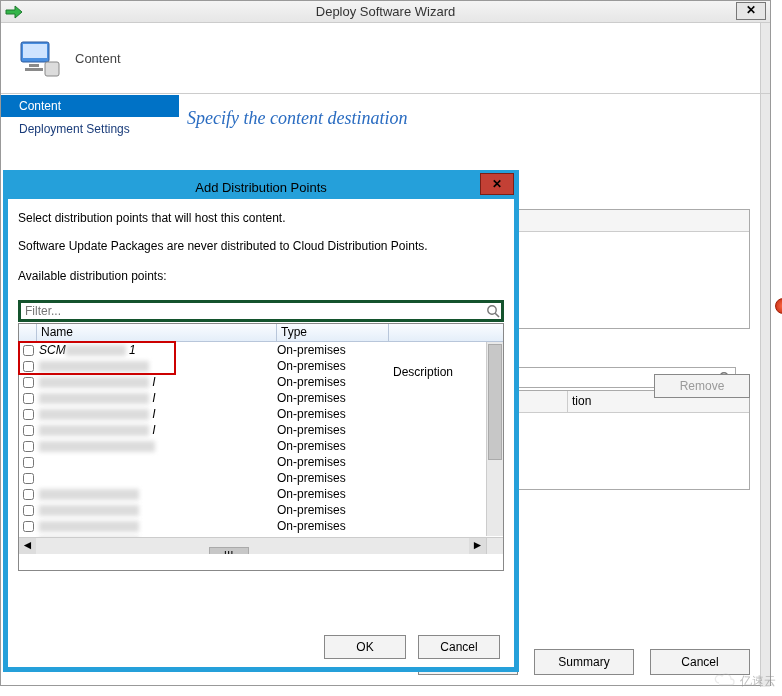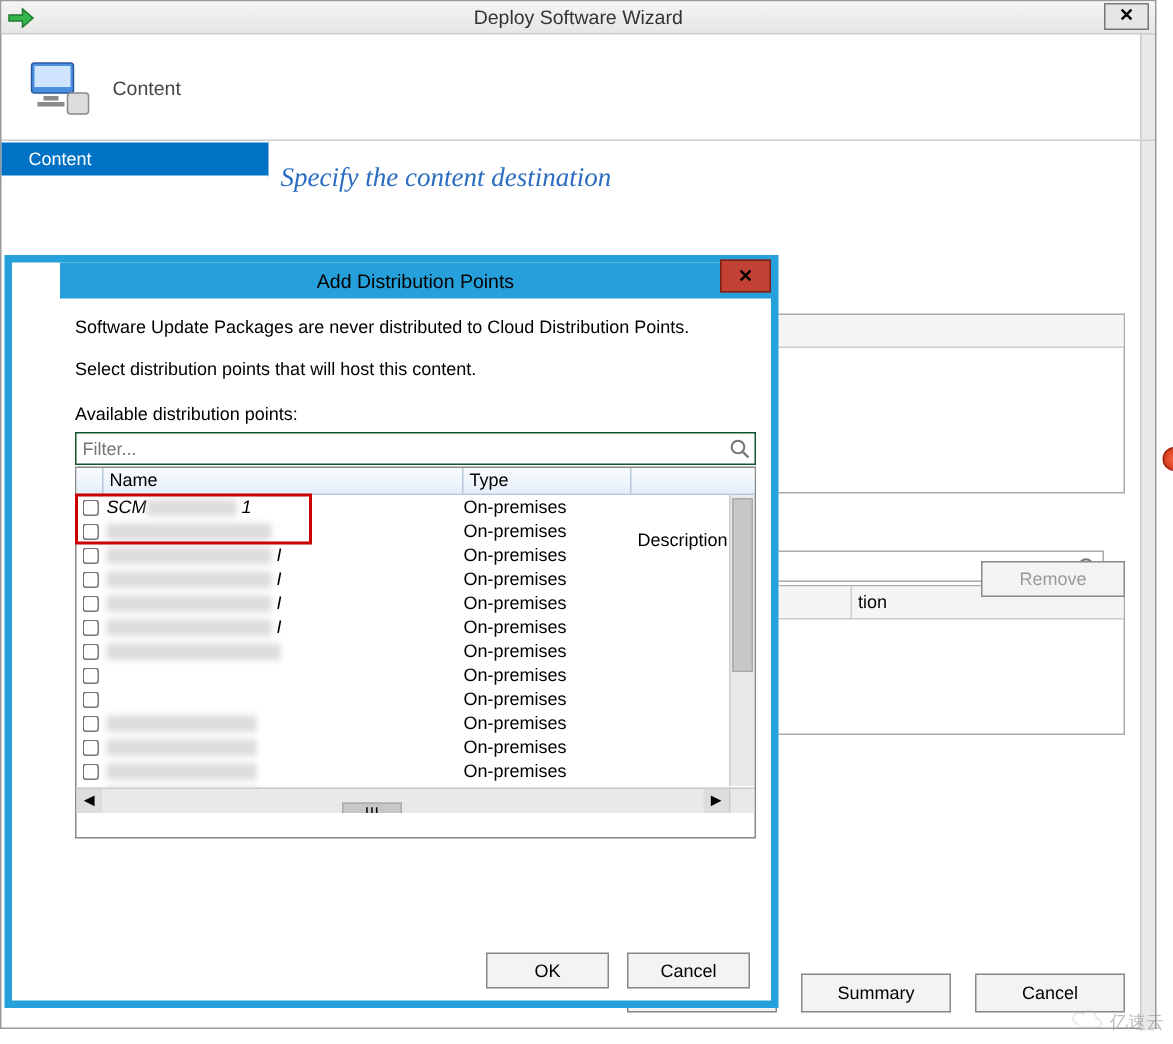--- a/index.html
+++ b/index.html
@@ -40,31 +40,31 @@
 .btn { width: 96px; height: 24px; border: 1px solid #888; background: #f3f3f3; cursor: pointer; }
 .btn.disabled { color: #9a9a9a; }
 .add-wrap { border: 2px solid #b00; padding: 2px; }
 .add-btn { position: relative; }
 .add-caret { position: absolute; right: 8px; top: 9px; width:0;height:0;border-left:4px solid transparent;border-right:4px solid transparent;border-top:5px solid #000; }
 
 .wiz-footer { position: absolute; bottom: 10px; right: 20px; display: flex; gap: 16px; }
 .fbtn { width: 100px; height: 26px; border: 1px solid #888; background: #f3f3f3; cursor: pointer; }
 
 
-.dialog { position: absolute; left: 3px; top: 170px; width: 516px; height: 502px; background: #fff; border: 5px solid #25a0da; z-index: 50; padding-left: 32px; }
+.dialog { position: absolute; left: 3px; top: 170px; width: 516px; height: 502px; background: #fff; border: 5px solid #25a0da; z-index: 50; }
 .dlg-titlebar { height: 24px; background: #25a0da; display: flex; align-items: center; justify-content: center; position: relative; }
 .dlg-title { color: #000; font-size: 13px; }
 .dlg-close { position: absolute; right: 0; top: -2px; width: 34px; height: 22px; background: #c34035; color: #000; text-align: center; line-height: 20px; font-weight: bold; border: 1px solid #7a1f17; cursor: pointer; }
 .dlg-body { padding: 12px 10px 6px 10px; }
 .dlg-text { margin-bottom: 14px; }
-.dlg-avail { margin-top: 16px; margin-bottom: 5px; }
+.dlg-avail { margin-top: 16px; margin-bottom: 17px; }
 .dlg-avail span:first-letter { text-decoration: underline; }
 
 .dlg-filter-wrap { position: relative; }
-.dlg-filter { width: 100%; height: 22px; border: 1px solid #14532d; padding: 2px 18px 2px 4px; color: #888; }
+.dlg-filter { width: 100%; height: 22px; border: 3px solid #14532d; padding: 2px 18px 2px 4px; color: #888; }
 .dlg-mag { position: absolute; right: 4px; top: 4px; width: 14px; height: 14px; }
 
 .grid-wrap { border: 1px solid #888; margin-top: 1px; height: 248px; position: relative; }
 .grid-header { height: 18px; background: linear-gradient(#fafcff,#e4eef9); display: flex; border-bottom: 1px solid #b8c6da; }
 .gh { border-right: 1px solid #b8c6da; padding-left: 4px; line-height: 17px; color: #000; }
 .gh.chk { width: 18px; padding:0; }
 .gh.name { width: 240px; }
 .gh.type { width: 112px; }
 .gh.desc { flex: 1; margin-top: 40px; }
 .red-box { position: absolute; left: -1px; top: 17px; width: 158px; height: 34px; border: 2px solid #c00; pointer-events: none; z-index: 5; }
@@ -117,20 +117,21 @@
       <rect x="10" y="26" width="10" height="3" fill="#8a8a8a"></rect>
       <rect x="6" y="30" width="18" height="3" fill="#8a8a8a"></rect>
       <rect x="26" y="24" width="14" height="14" rx="2" fill="#dcdcdc" stroke="#888"></rect>
     </svg>
     <div class="wiz-header-text">Content</div>
   </div>
 
   <div class="wiz-body">
     <div class="wiz-nav">
       <div class="nav-item active">Content</div>
+      <div class="nav-item">Deployment Settings</div>
     </div>
 
     <div class="wiz-main">
       <div class="main-heading">Specify the content destination</div>
 
       <div class="main-label">been distributed to:</div>
       <div class="main-list">
         <div class="main-list-header"></div>
       </div>
 
@@ -161,22 +162,22 @@
     <button class="fbtn">Cancel</button>
   </div>
 </div>
 
 <div class="dialog">
   <div class="dlg-titlebar">
     <div class="dlg-title">Add Distribution Points</div>
     <div class="dlg-close">✕</div>
   </div>
   <div class="dlg-body">
+    <div class="dlg-text">Select distribution points that will host this content.</div>
     <div class="dlg-text">Software Update Packages are never distributed to Cloud Distribution Points.</div>
-    <div class="dlg-text">Select distribution points that will host this content.</div>
     <div class="dlg-avail"><span>Available distribution points:</span></div>
 
     <div class="dlg-filter-wrap">
       <input class="dlg-filter" placeholder="Filter..." style="">
       <svg class="dlg-mag" viewBox="0 0 14 14">
           <circle cx="6" cy="6" r="4.2" fill="none" stroke="#777" stroke-width="1.4"></circle>
           <line x1="9.2" y1="9.2" x2="13" y2="13" stroke="#777" stroke-width="1.6"></line>
         </svg>
     </div>
 

